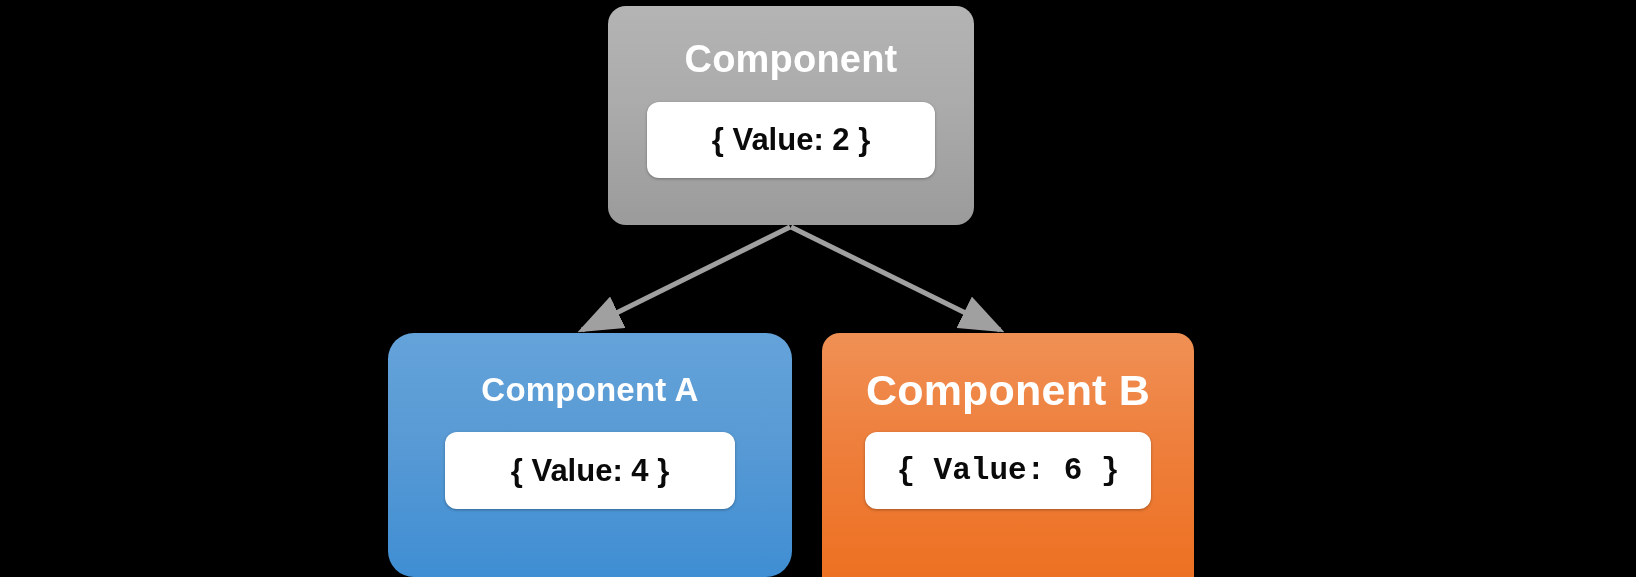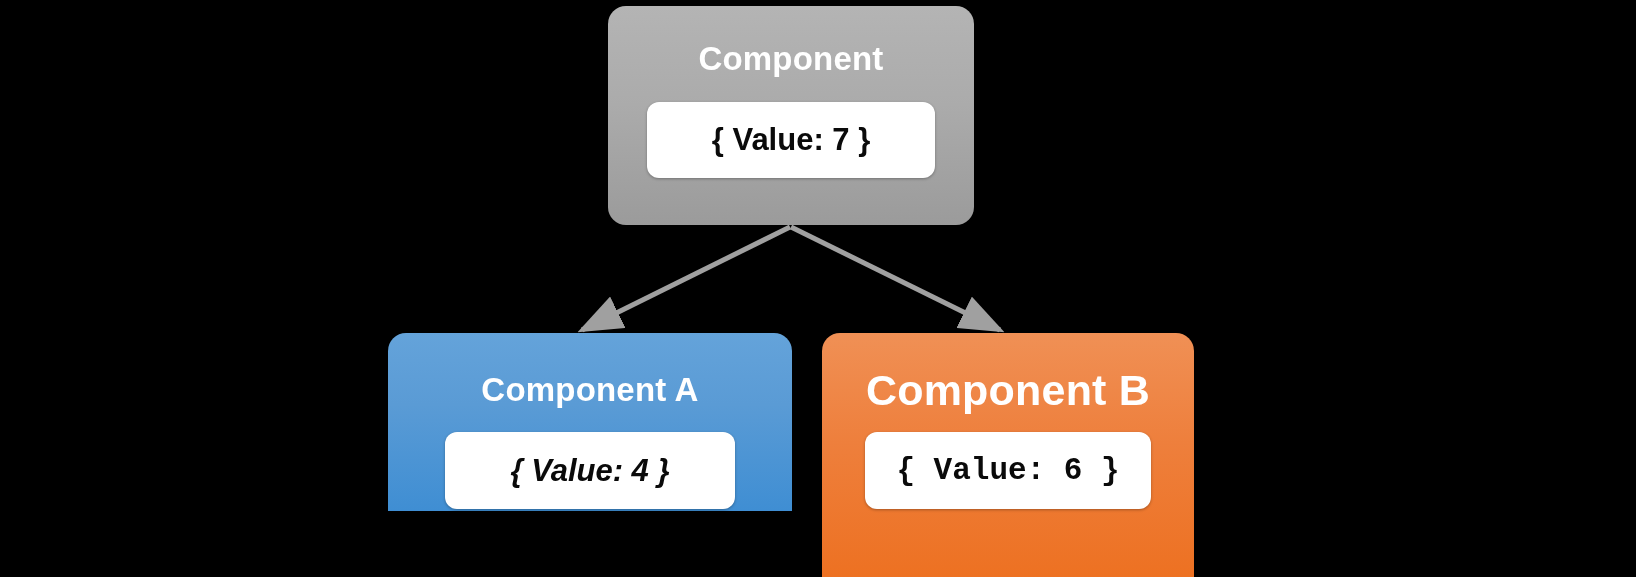--- a/index.html
+++ b/index.html
@@ -70,53 +70,53 @@
 
   
   #node-parent {
     left: 608px;
     top: 6px;
     width: 366px;
     height: 219px;
     background: linear-gradient(180deg, #b4b4b4 0%, #ababab 45%, #9b9b9b 100%);
   }
   #node-parent .node-title {
-    font-size: 33px;
+    font-size: 38px;
     line-height: 40px;
     margin-top: 33px;
   }
   #node-parent .value-chip {
     width: 288px;
     height: 76px;
     margin-top: 23px;
   }
   #node-parent .value-text {
     font-size: 31px;
   }
 
   
   #node-child-a {
     left: 388px;
     top: 333px;
     width: 404px;
-    height: 178px;
+    height: 244px;
     border-bottom-left-radius: 0;
     border-bottom-right-radius: 0;
     background: linear-gradient(180deg, #64a3da 0%, #5a9bd5 40%, #3f8ed3 100%);
+    border-radius: 26px;
   }
   #node-child-a .node-title {
     font-size: 33px;
     line-height: 40px;
     margin-top: 37px;
   }
   #node-child-a .value-chip {
     width: 290px;
     height: 77px;
     margin-top: 22px;
-    font-style: italic;
   }
   #node-child-a .value-text {
     font-size: 31px;
   }
 
   
   #node-child-b {
     left: 822px;
     top: 333px;
     width: 372px;
@@ -153,21 +153,21 @@
     </defs>
 
     <line x1="790" y1="227" x2="582" y2="330" stroke="#a0a0a0" stroke-width="5" marker-end="url(#arrowhead-gray)"></line>
 
     <line x1="791" y1="227" x2="1000" y2="330" stroke="#a0a0a0" stroke-width="5" marker-end="url(#arrowhead-gray)"></line>
   </svg>
 
   <div class="node" id="node-parent">
     <div class="node-title">Component</div>
     <div class="value-chip">
-      <span class="value-text">{ Value: 7 }</span>
+      <span class="value-text">{ Value: 2 }</span>
     </div>
   </div>
 
   <div class="node" id="node-child-a">
     <div class="node-title">Component A</div>
     <div class="value-chip">
       <span class="value-text">{ Value: 4 }</span>
     </div>
   </div>
 

